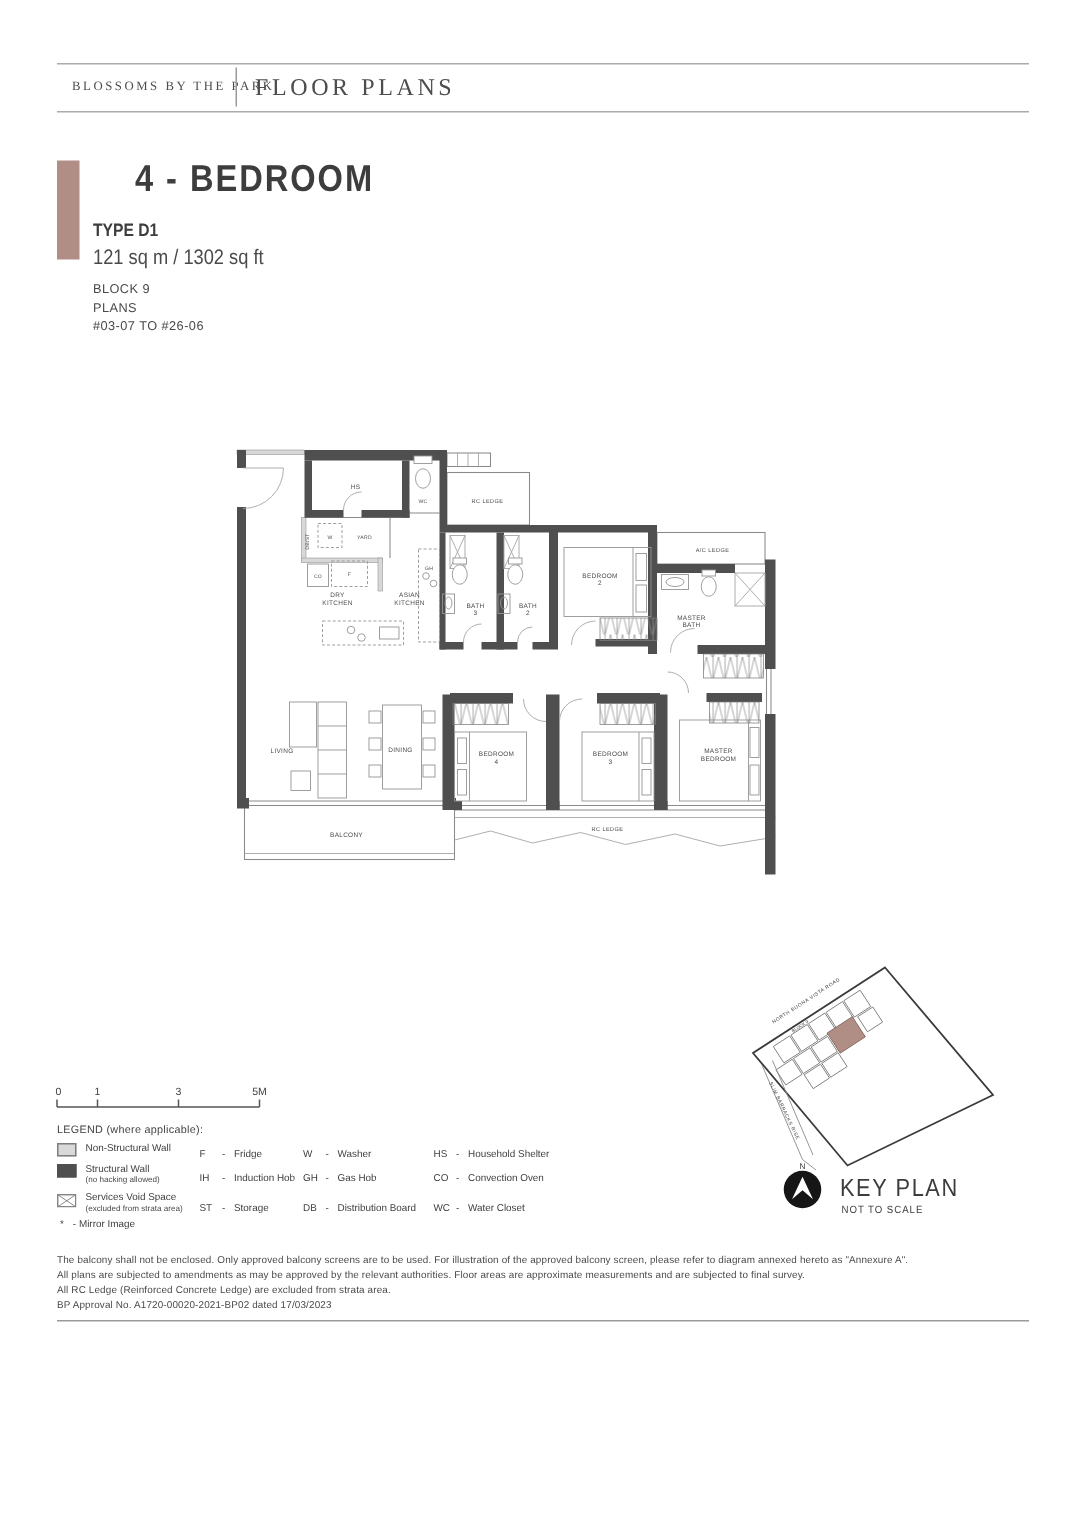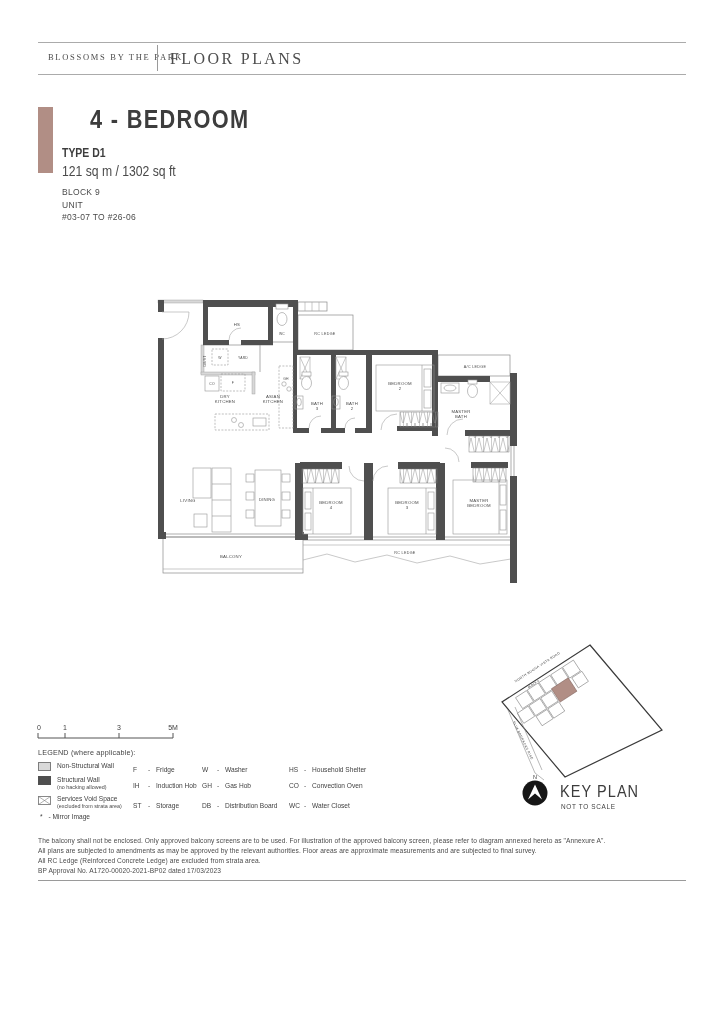--- a/index.html
+++ b/index.html
@@ -81,21 +81,21 @@
   <div class="brand-divider"></div>
   <div class="section-title">FLOOR PLANS</div>
   <div class="hrule mid"></div>
 
   <div class="accent-bar"></div>
   <div class="plan-title"><span class="cond">4 - BEDROOM</span></div>
   <div class="plan-type"><span class="cond">TYPE D1</span></div>
   <div class="plan-area"><span class="cond">121 sq m / 1302 sq ft</span></div>
   <div class="unit-info">
     <div>BLOCK 9</div>
-    <div>UNIT</div>
+    <div>PLANS</div>
     <div>#03-07 TO #26-06</div>
   </div>
 
   <svg class="fp" viewBox="0 0 390 307">
     <defs>
       <pattern id="wrd" width="8" height="15" patternUnits="userSpaceOnUse">
         <path d="M0.4,0 V15 M0.4,15 L4,0 L7.6,15" stroke="#8f8f8f" stroke-width="0.5" fill="none"></path>
       </pattern>
     </defs>
 

